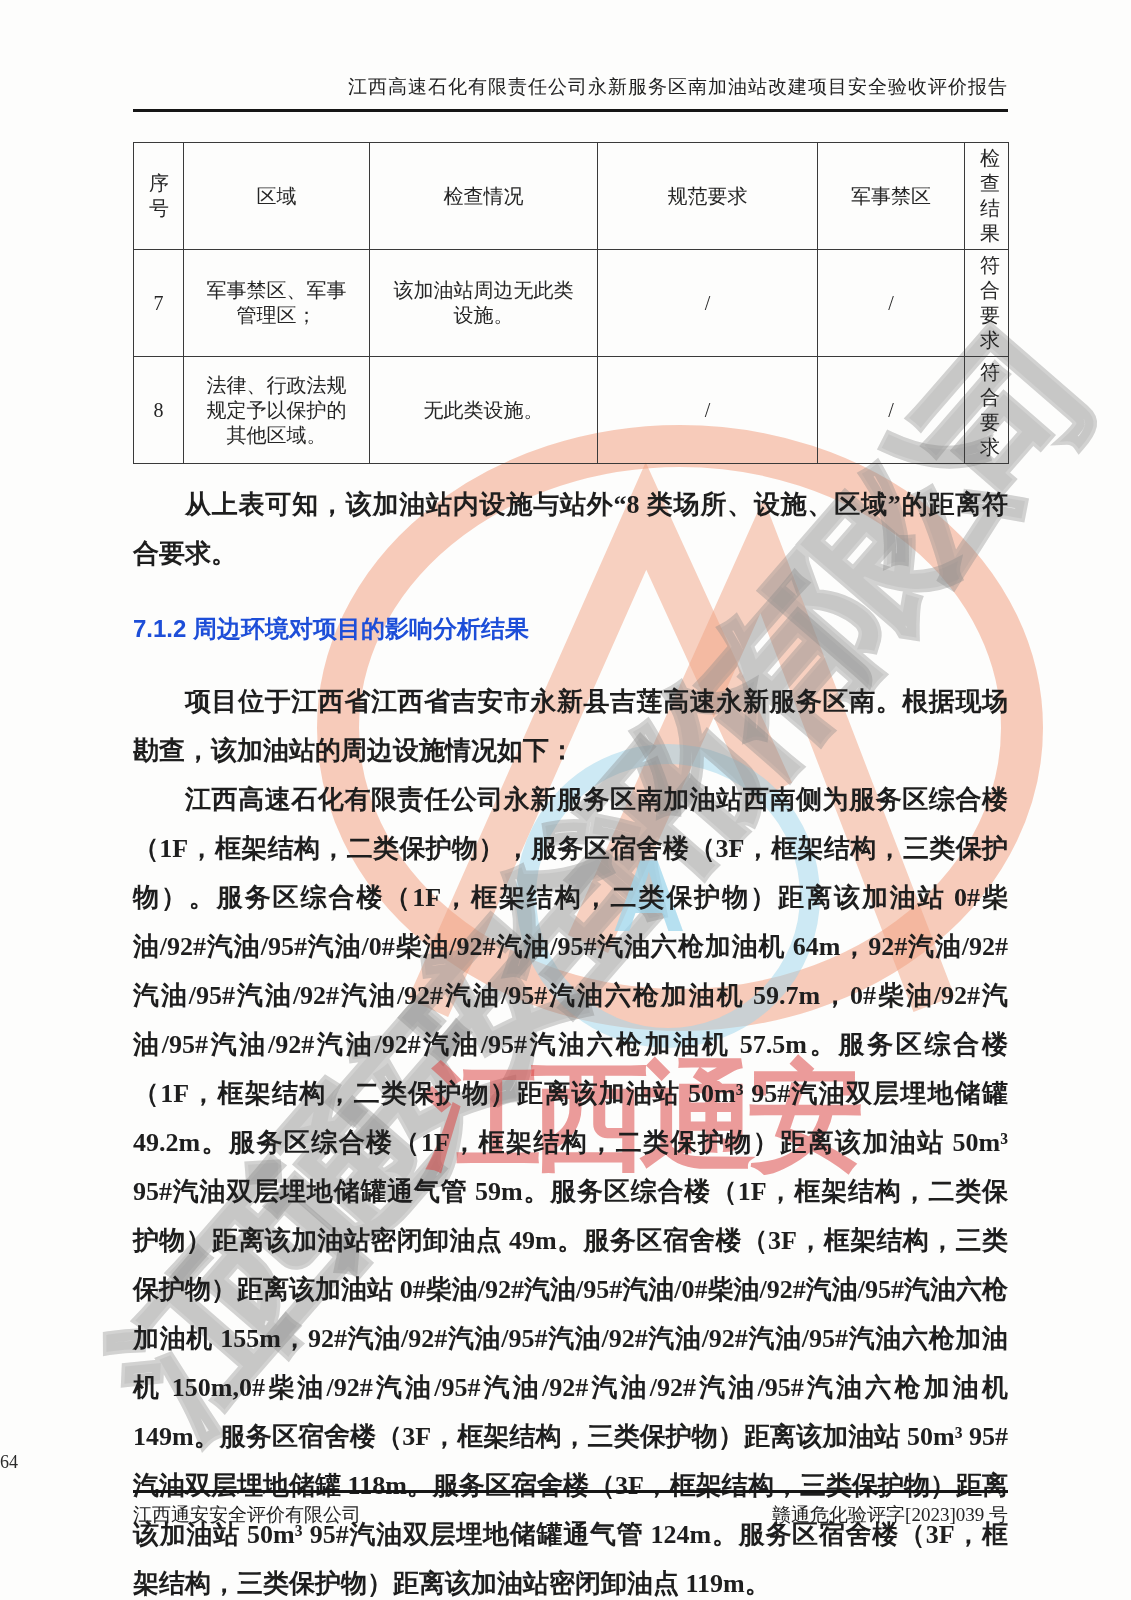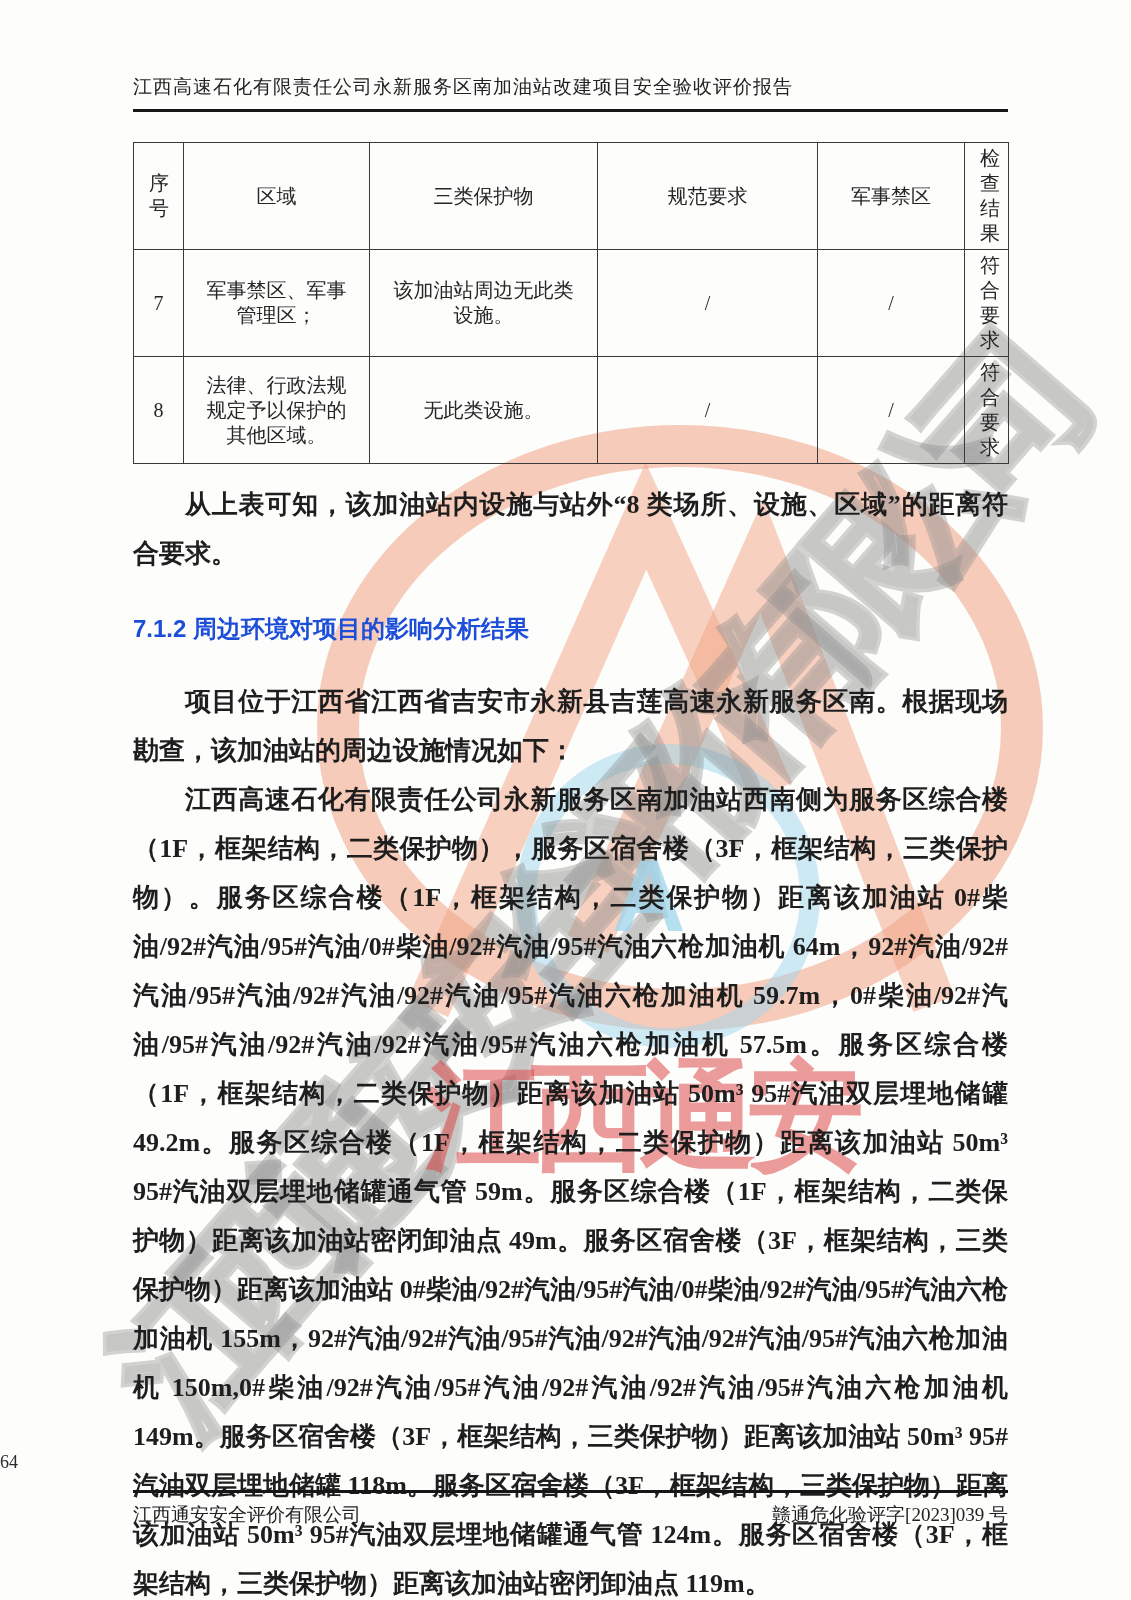--- a/index.html
+++ b/index.html
@@ -53,21 +53,21 @@
     font-weight: bold;
     color: rgba(158, 214, 236, 0.75);
   }
 
   
   .page-content {
     position: absolute; left: 133px; top: 0; width: 875px; z-index: 1;
   }
   .doc-header {
     margin-top: 74px;
-    text-align: left;
+    text-align: right;
     font-size: 19px;
     letter-spacing: 1px;
     color: #222;
     padding-bottom: 9px;
     border-bottom: 3px solid #161616;
   }
 
   table.check-table {
     margin-top: 30px;
     width: 100%;
@@ -158,21 +158,21 @@
         <col class="col-area">
         <col class="col-situ">
       <col class="col-req">
         <col class="col-basis">
         <col class="col-result">
     </colgroup>
     <thead>
       <tr>
         <th>序号</th>
         <th>区域</th>
-        <th>三类保护物</th>
+        <th>检查情况</th>
         <th>规范要求</th>
         <th>军事禁区</th>
         <th>检查结果</th>
       </tr>
     </thead>
     <tbody>
       <tr>
         <td>7</td>
         <td>军事禁区、军事管理区；</td>
         <td>该加油站周边无此类设施。</td>

